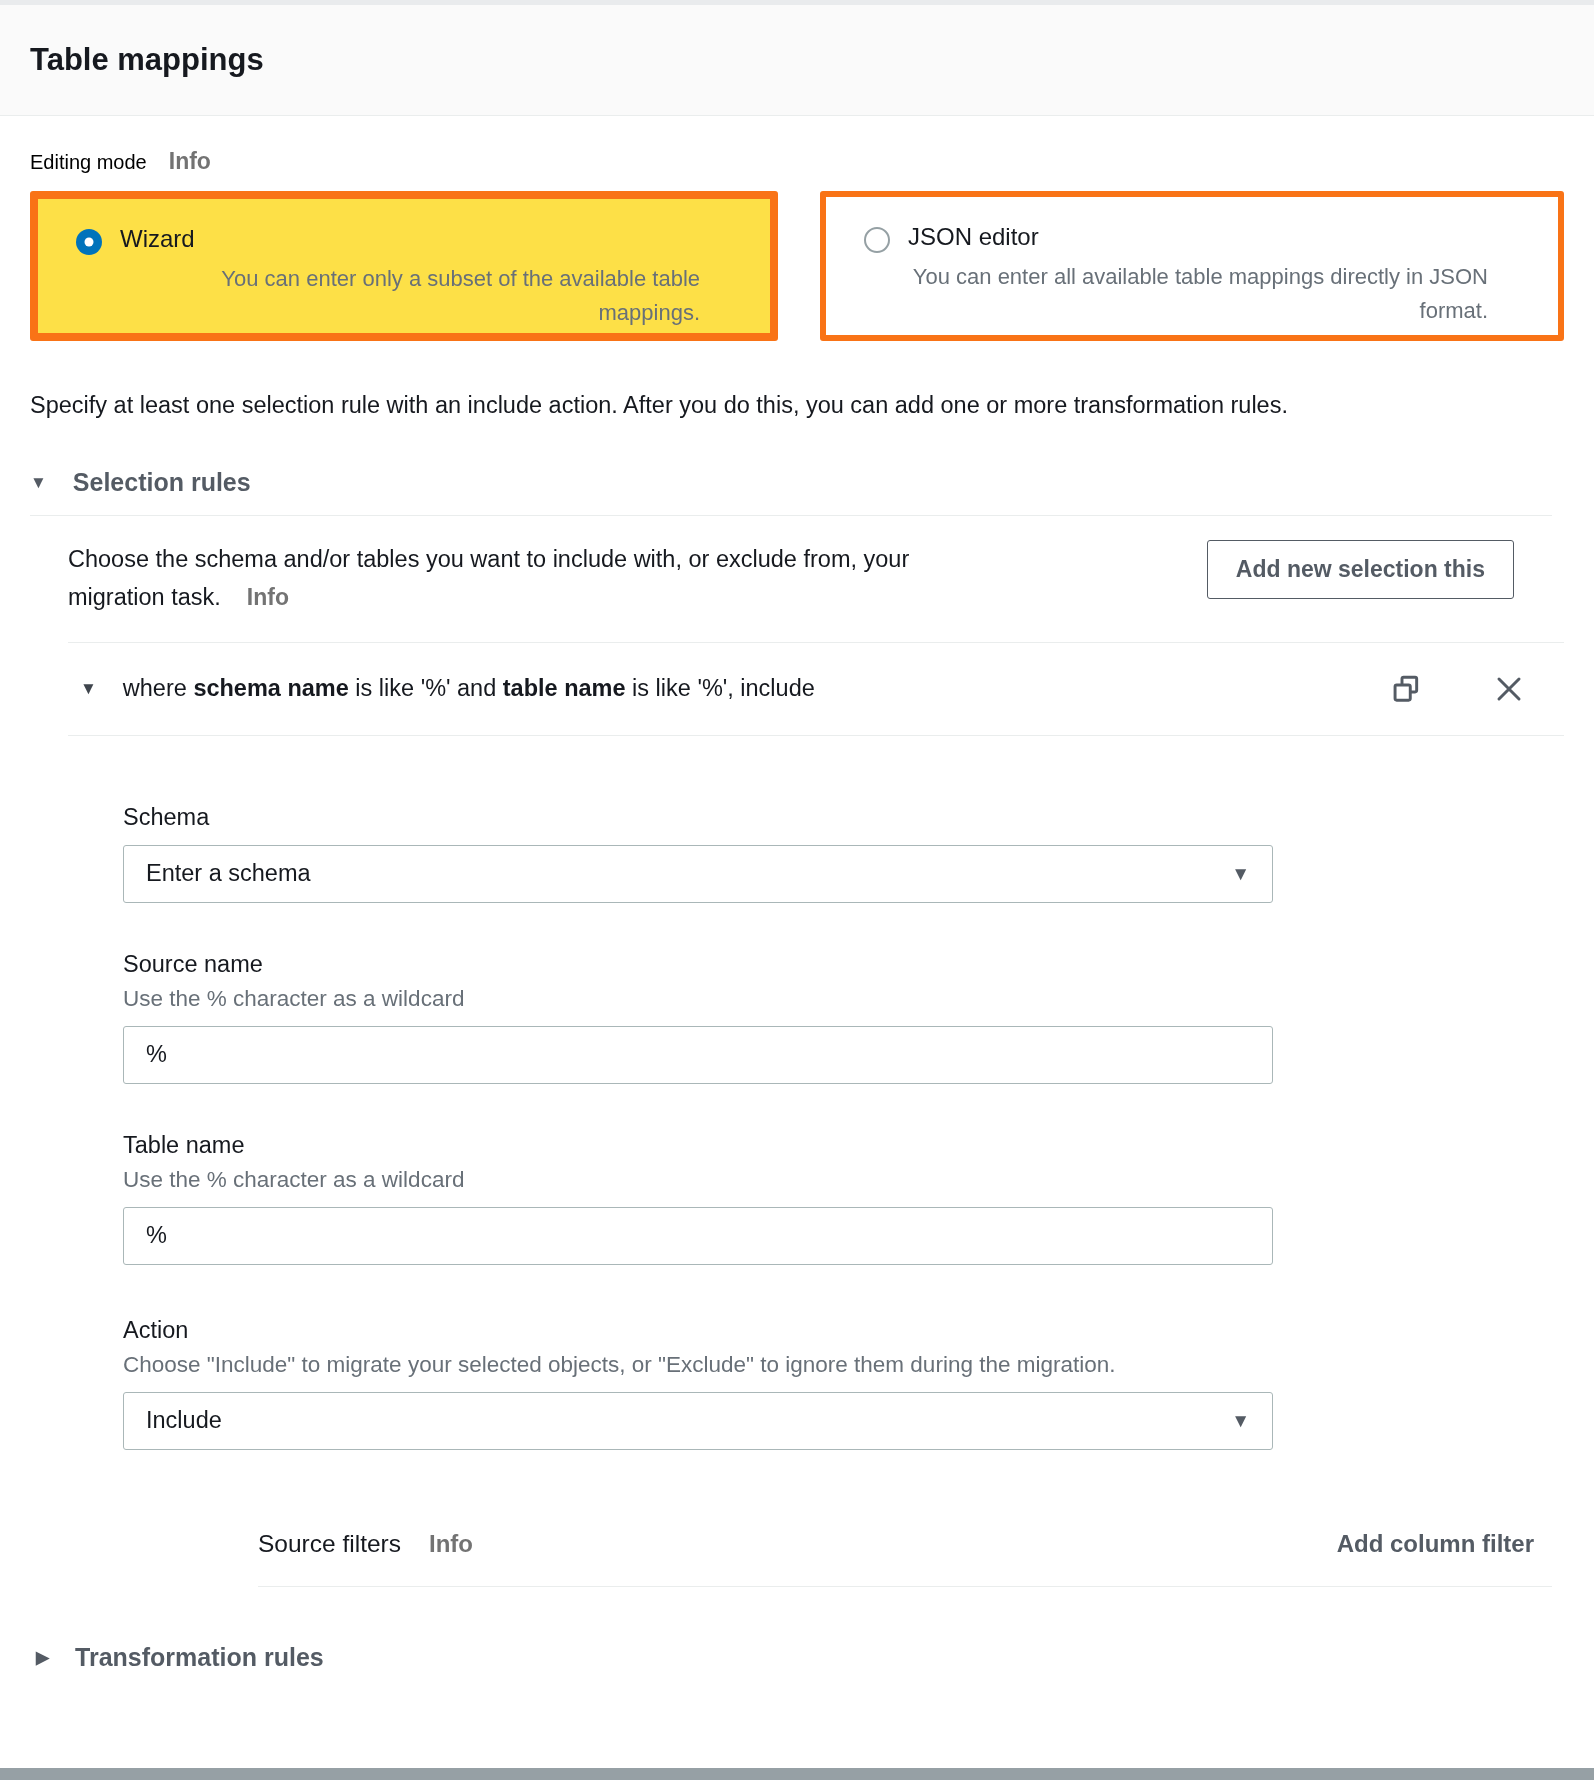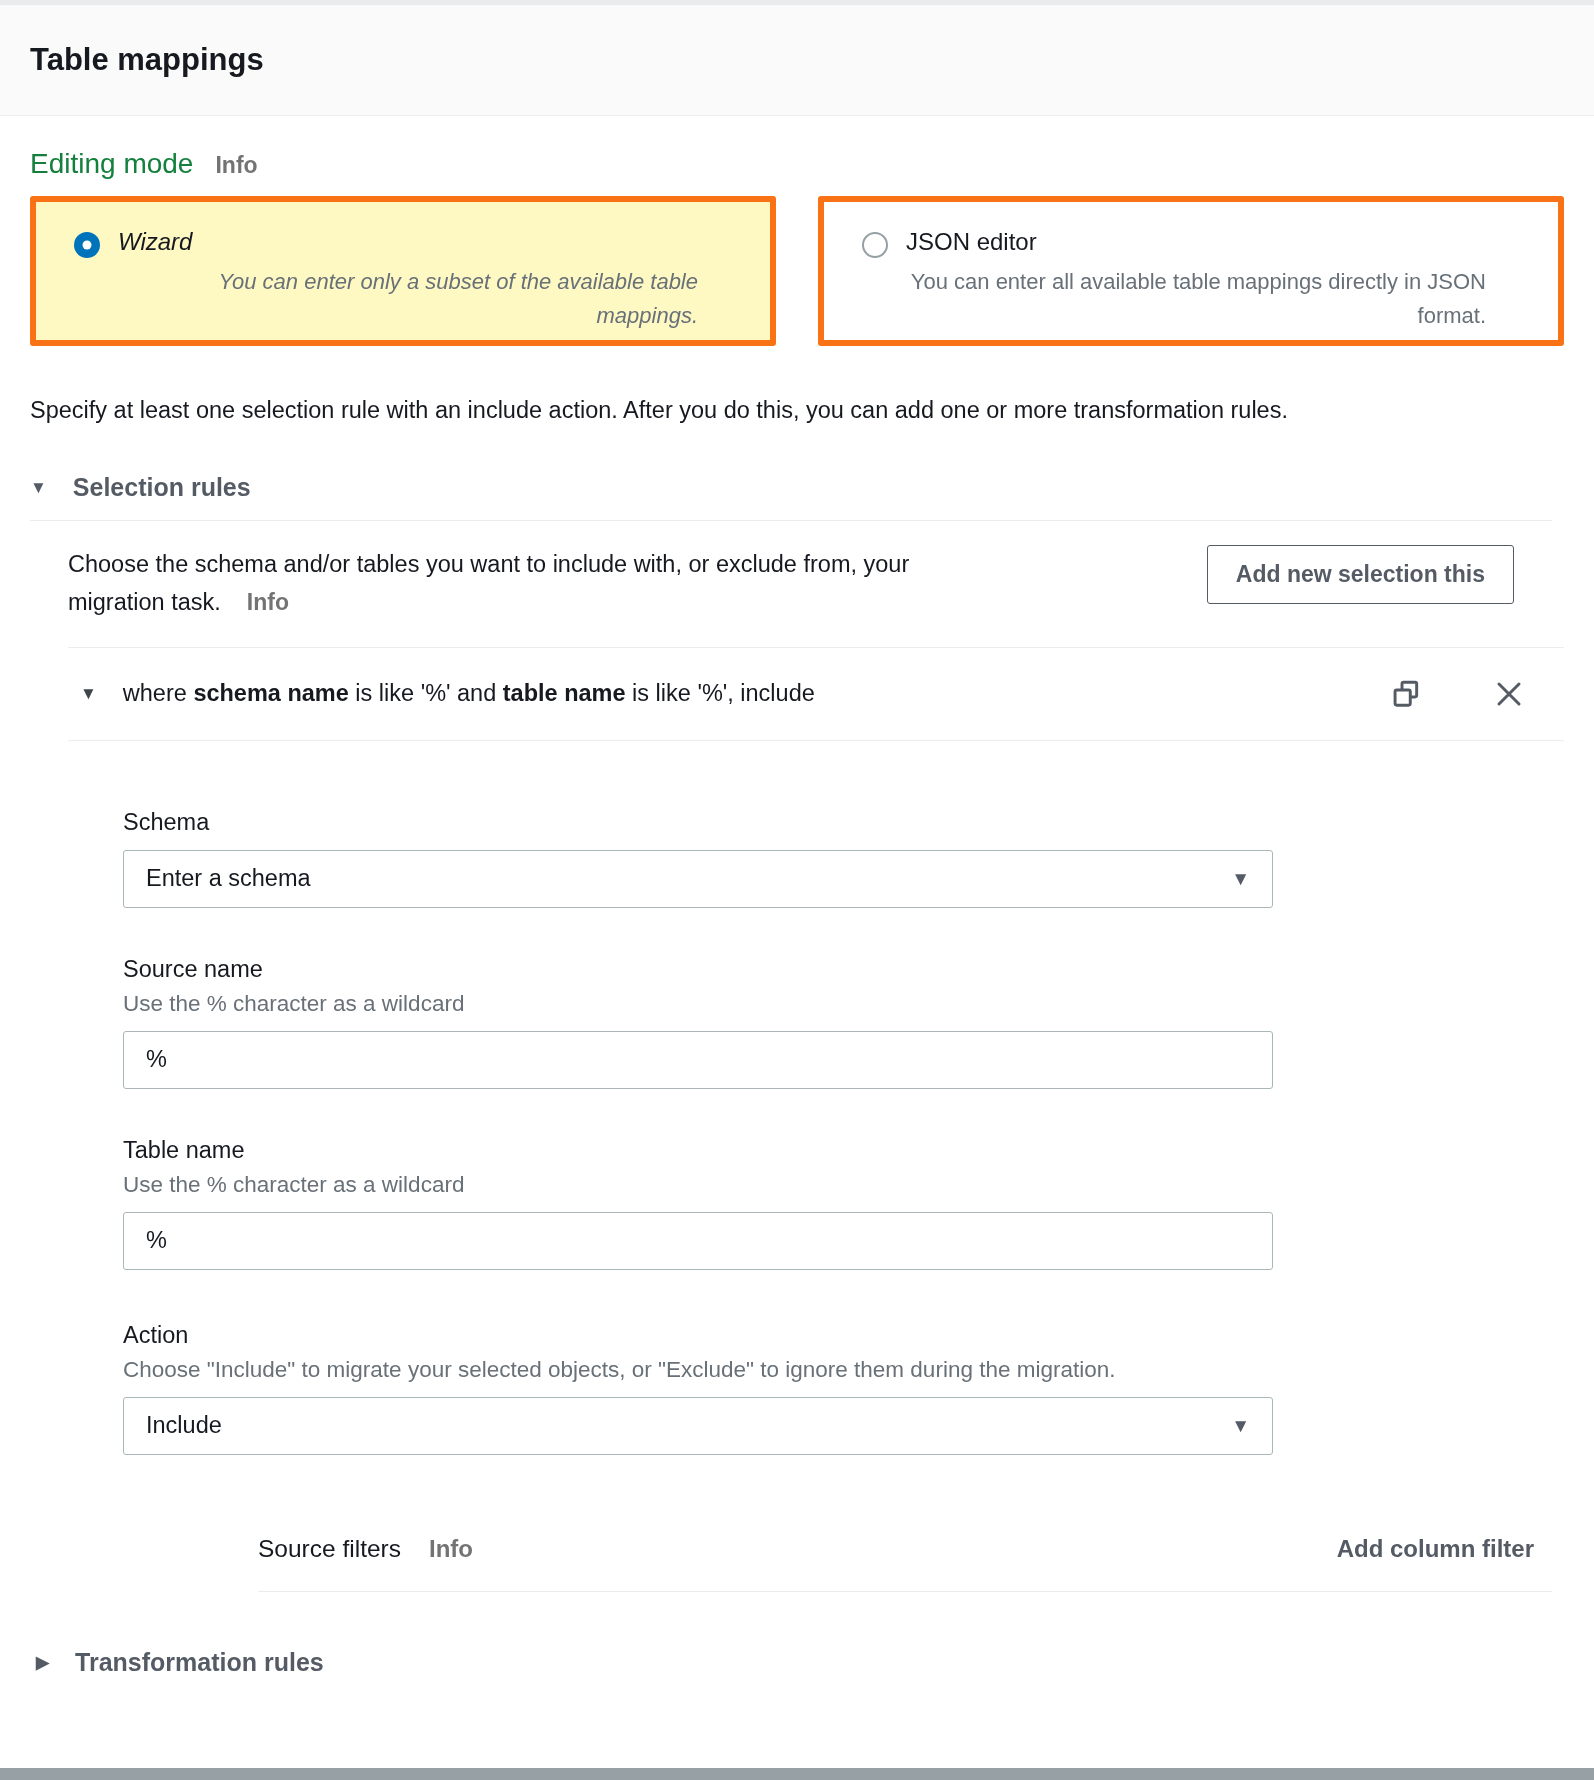--- a/index.html
+++ b/index.html
@@ -10,27 +10,27 @@
   }
   .top-strip { height:5px; background:#e9ebed; }
   .page-header {
     background:#fafafa; border-bottom:1px solid #eaeded;
     padding:37px 30px;
   }
   .page-title { margin:0; font-size:31px; font-weight:700; color:#16191f; }
   .content { padding:0 30px; }
 
   .editing-row { margin-top:32px; display:flex; align-items:baseline; gap:22px; }
-  .editing-label { font-size:28px; color:#15803d; }
+  .editing-label { font-size:20px; color:#000000; }
   .info-link { color:#737373; font-weight:700; font-size:23px; cursor:pointer; }
 
   .cards { display:flex; gap:42px; margin-top:16px; }
   .card { flex:1; border:6px solid #f97316; border-radius:3px; background:#fff;
           padding:26px 24px 24px 38px; height:150px; }
-  .card.selected { border:6px solid #f97316; background:#fef9c3;font-style:italic; }
+  .card.selected { border:8px solid #f97316; background:#fde047; }
   .card-inner { display:flex; gap:18px; }
   .radio { width:26px; height:26px; border-radius:50%; flex:none; margin-top:4px; cursor:pointer; }
   .radio.checked { background:#0073bb; position:relative; }
   .radio.checked::after { content:""; position:absolute; width:9px; height:9px; background:#fff;
                           border-radius:50%; top:50%; left:50%; transform:translate(-50%,-50%); }
   .radio.unchecked { background:#fff; border:2px solid #95a0a4; }
   .card-title { font-size:24px; color:#16191f; cursor:pointer; }
   .card-desc { font-size:22px; color:#687078; line-height:1.55; margin-top:9px; max-width:580px;text-align:right; }
 
   .intro { margin-top:42px; font-size:23.5px; line-height:1.9; max-width:1340px; color:#16191f; }

